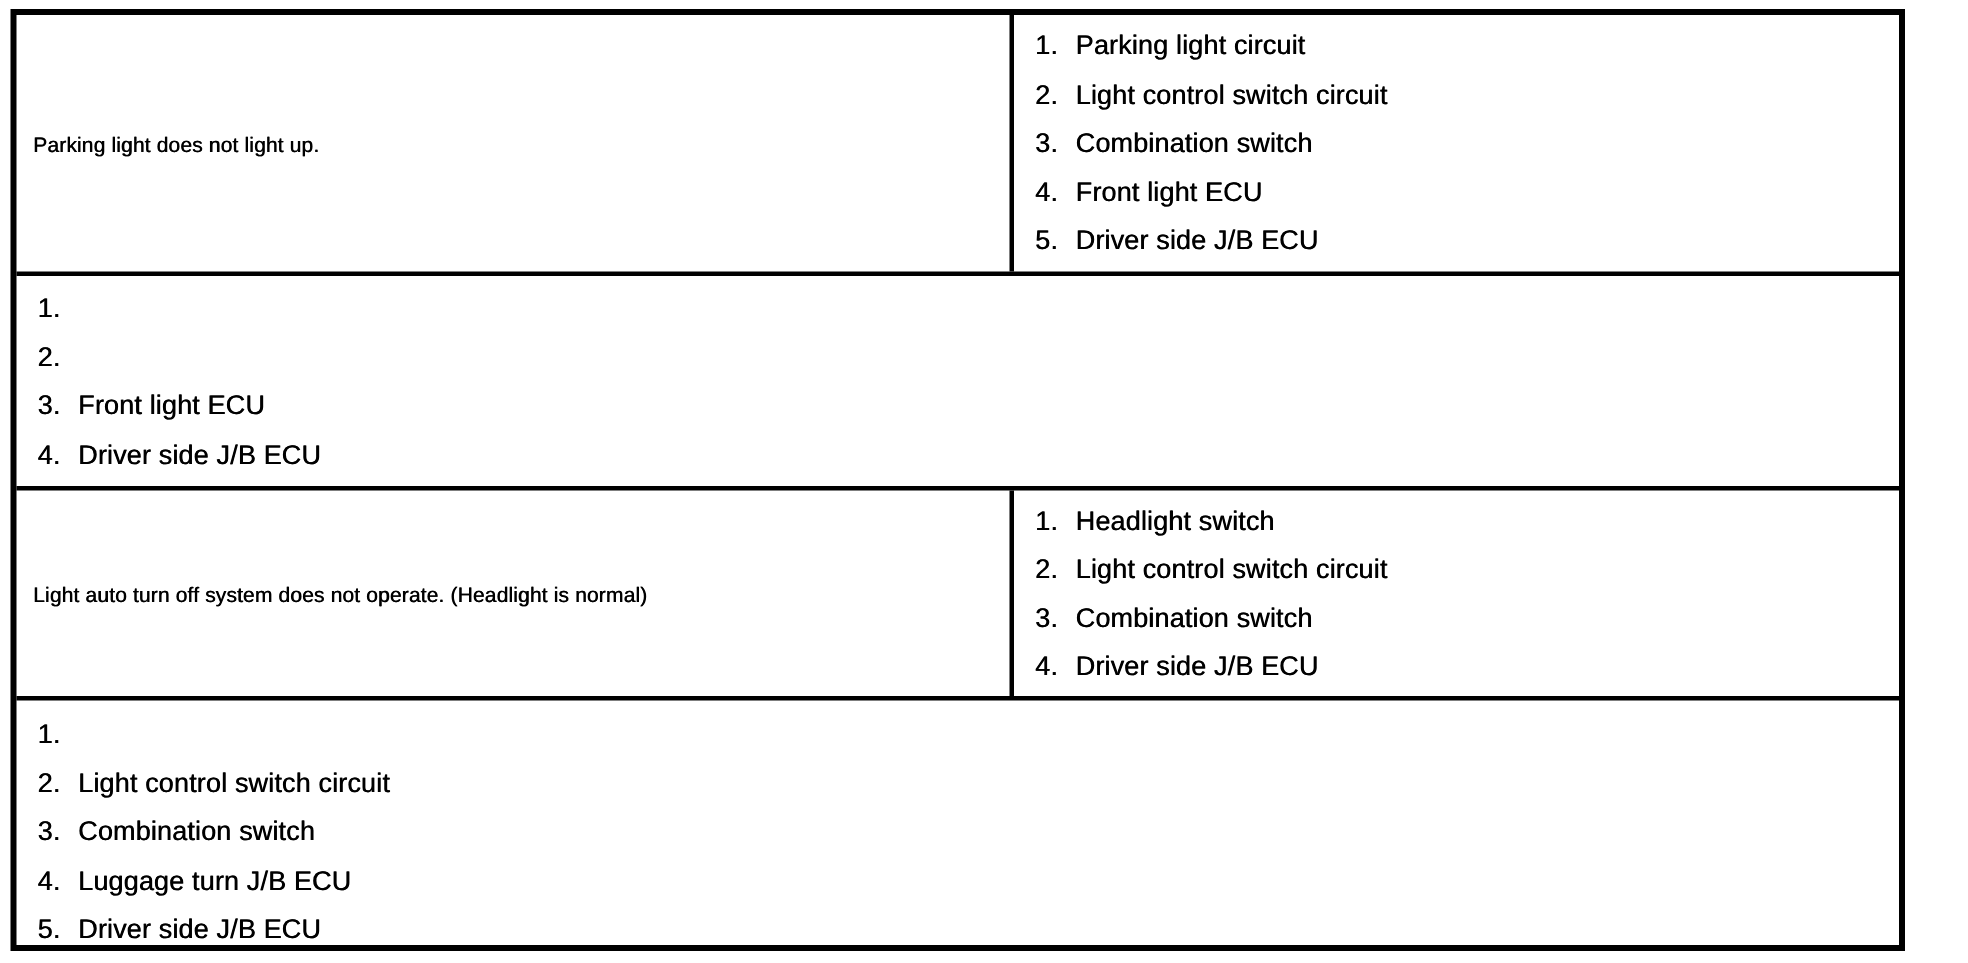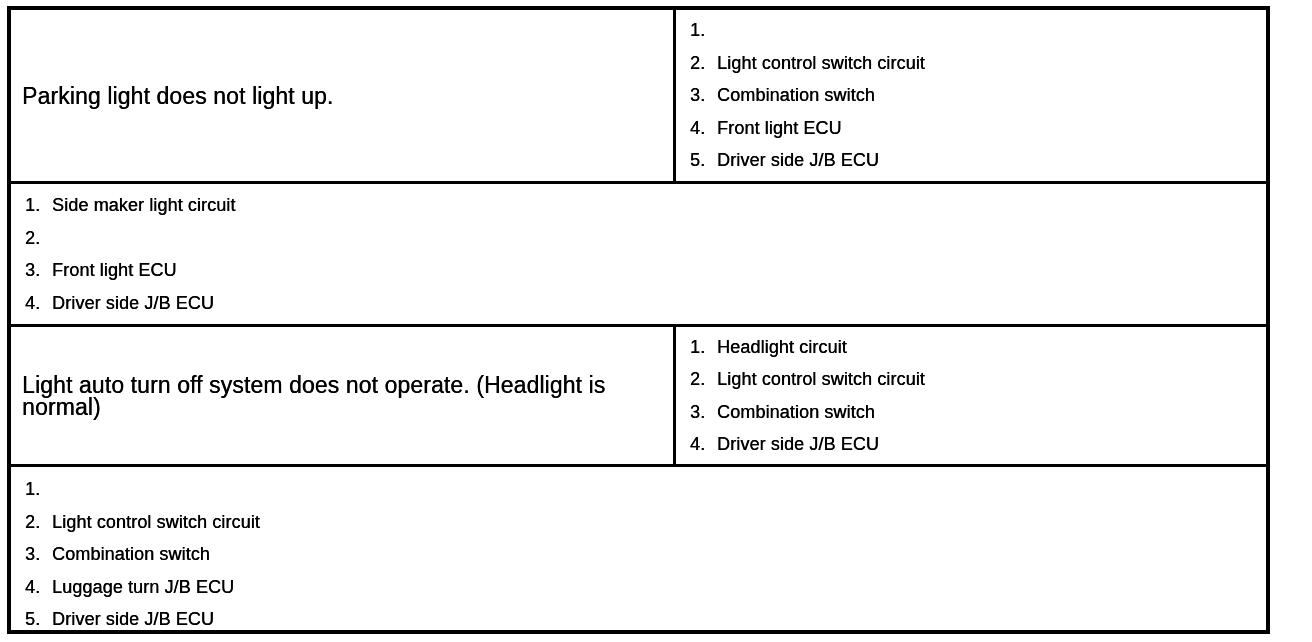--- a/index.html
+++ b/index.html
@@ -38,21 +38,21 @@
   .t-row:nth-child(3) { height: 140px; }
   .t-row:last-child { border-bottom: none; flex: 1; }
   .cell-symptom {
     box-sizing: border-box;
     width: 665px;
     flex: none;
     border-right: 3px solid #000;
     display: flex;
     align-items: center;
     padding: 4px 6px 4px 11px;
-    font-size: 23px;
+    font-size: 14px;
     line-height: 22px;
     letter-spacing: 0.1px;
   }
   .cell-areas {
     flex: 1;
     box-sizing: border-box;
     display: flex;
     flex-direction: column;
     justify-content: center;
     padding: 6px 8px 6px 14px;
@@ -78,20 +78,21 @@
 <div class="canvas">
   <div class="ts-table">
   <div class="t-row">
     <div class="cell-symptom">
       <span>Parking light does not light up.</span>
     </div>
     <div class="cell-areas">
       <div>
             <div class="item">
               <span class="num">1.</span>
+              <span>Parking light circuit</span>
             </div>
             <div class="item">
               <span class="num">2.</span>
               <span>Light control switch circuit</span>
             </div>
             <div class="item">
               <span class="num">3.</span>
               <span>Combination switch</span>
             </div>
             <div class="item">
@@ -104,21 +105,20 @@
             </div>
           </div>
     </div>
   </div>
 
   <div class="t-row">
     <div class="cell-areas">
       <div>
             <div class="item">
               <span class="num">1.</span>
-              <span>Side maker light circuit</span>
             </div>
             <div class="item">
               <span class="num">2.</span>
             </div>
             <div class="item">
               <span class="num">3.</span>
               <span>Front light ECU</span>
             </div>
             <div class="item">
               <span class="num">4.</span>
@@ -129,21 +129,21 @@
   </div>
 
   <div class="t-row">
     <div class="cell-symptom">
       <span>Light auto turn off system does not operate. (Headlight is normal)</span>
     </div>
     <div class="cell-areas">
       <div>
             <div class="item">
               <span class="num">1.</span>
-              <span>Headlight circuit</span>
+              <span>Headlight switch</span>
             </div>
             <div class="item">
               <span class="num">2.</span>
               <span>Light control switch circuit</span>
             </div>
             <div class="item">
               <span class="num">3.</span>
               <span>Combination switch</span>
             </div>
             <div class="item">

